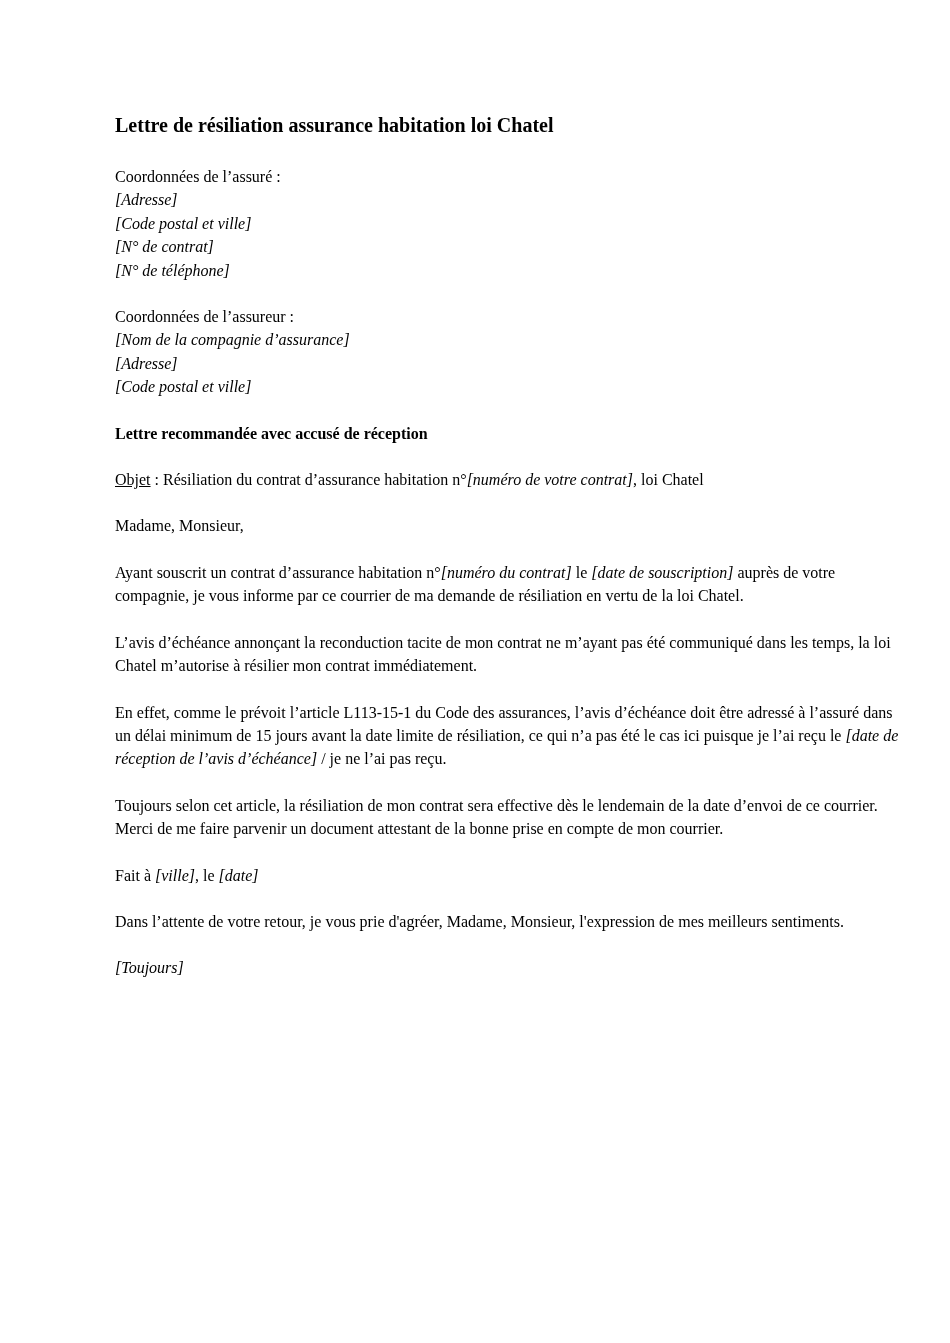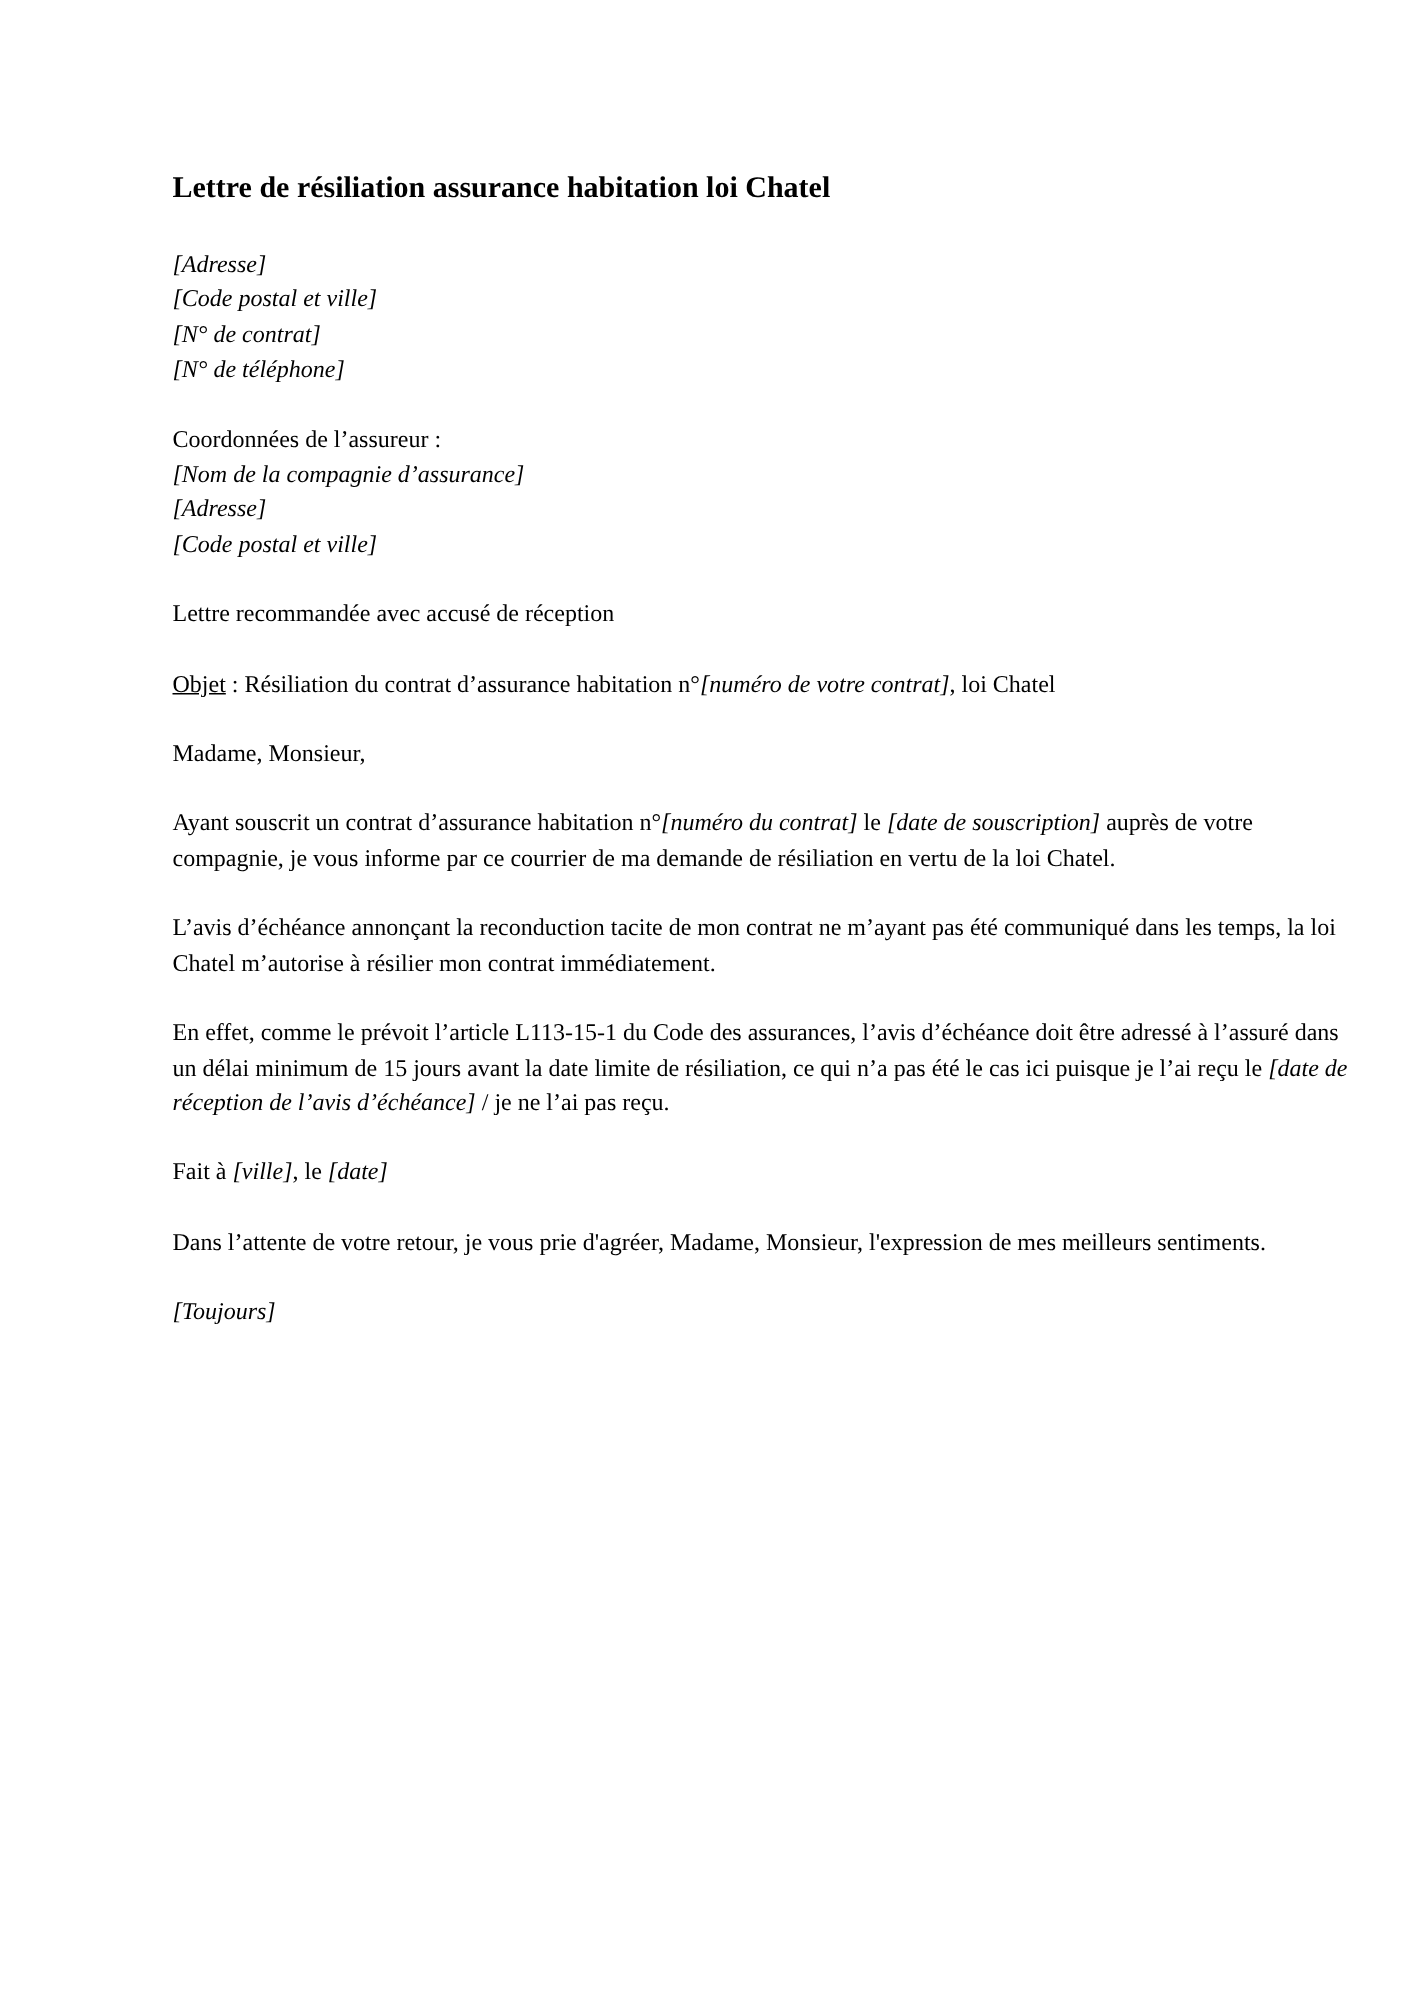--- a/index.html
+++ b/index.html
@@ -31,31 +31,32 @@
   }
   .line {
     line-height: 23.4px;
   }
   p.para {
     margin: 0 0 23px 0;
     line-height: 23.4px;
   }
   .right { text-align: left; }
   .it { font-style: italic; }
-  .b  { font-weight: normal; }
+  .b  { font-weight: bold; }
   .u  { text-decoration: underline; margin-top: 36px; }
 </style>
 </head>
 <body>
 
 <div class="page">
 
   <h1 class="title">Lettre de résiliation assurance habitation loi Chatel</h1>
 
   <div class="block">
+    <div class="line">Coordonnées de l’assuré :</div>
     <div class="line it">[Adresse]</div>
     <div class="line it">[Code postal et ville]</div>
     <div class="line it">[N° de contrat]</div>
     <div class="line it">[N° de téléphone]</div>
   </div>
 
   <div class="block right">
     <div class="line">Coordonnées de l’assureur :</div>
     <div class="line it">[Nom de la compagnie d’assurance]</div>
     <div class="line it">[Adresse]</div>
@@ -73,20 +74,21 @@
   <p class="para">
     <span>Ayant souscrit un contrat d’assurance habitation n°</span><span class="it">[numéro du contrat]</span><span> le </span><span class="it">[date de souscription]</span><span> auprès de votre compagnie, je vous informe par ce courrier de ma demande de résiliation en vertu de la loi Chatel.</span>
   </p>
 
   <p class="para">L’avis d’échéance annonçant la reconduction tacite de mon contrat ne m’ayant pas été communiqué dans les temps, la loi Chatel m’autorise à résilier mon contrat immédiatement.</p>
 
   <p class="para">
     <span>En effet, comme le prévoit l’article L113-15-1 du Code des assurances, l’avis d’échéance doit être adressé à l’assuré dans un délai minimum de 15 jours avant la date limite de résiliation, ce qui n’a pas été le cas ici puisque je l’ai reçu le </span><span class="it">[date de réception de l’avis d’échéance]</span><span> / je ne l’ai pas reçu.</span>
   </p>
 
+  <p class="para">Toujours selon cet article, la résiliation de mon contrat sera effective dès le lendemain de la date d’envoi de ce courrier. Merci de me faire parvenir un document attestant de la bonne prise en compte de mon courrier.</p>
 
   <p class="para right">
     <span>Fait à </span><span class="it">[ville]</span><span>, le </span><span class="it">[date]</span>
   </p>
 
   <p class="para">Dans l’attente de votre retour, je vous prie d'agréer, Madame, Monsieur, l'expression de mes meilleurs sentiments.</p>
 
   <p class="para right it">[Toujours]</p>
 
 </div>

